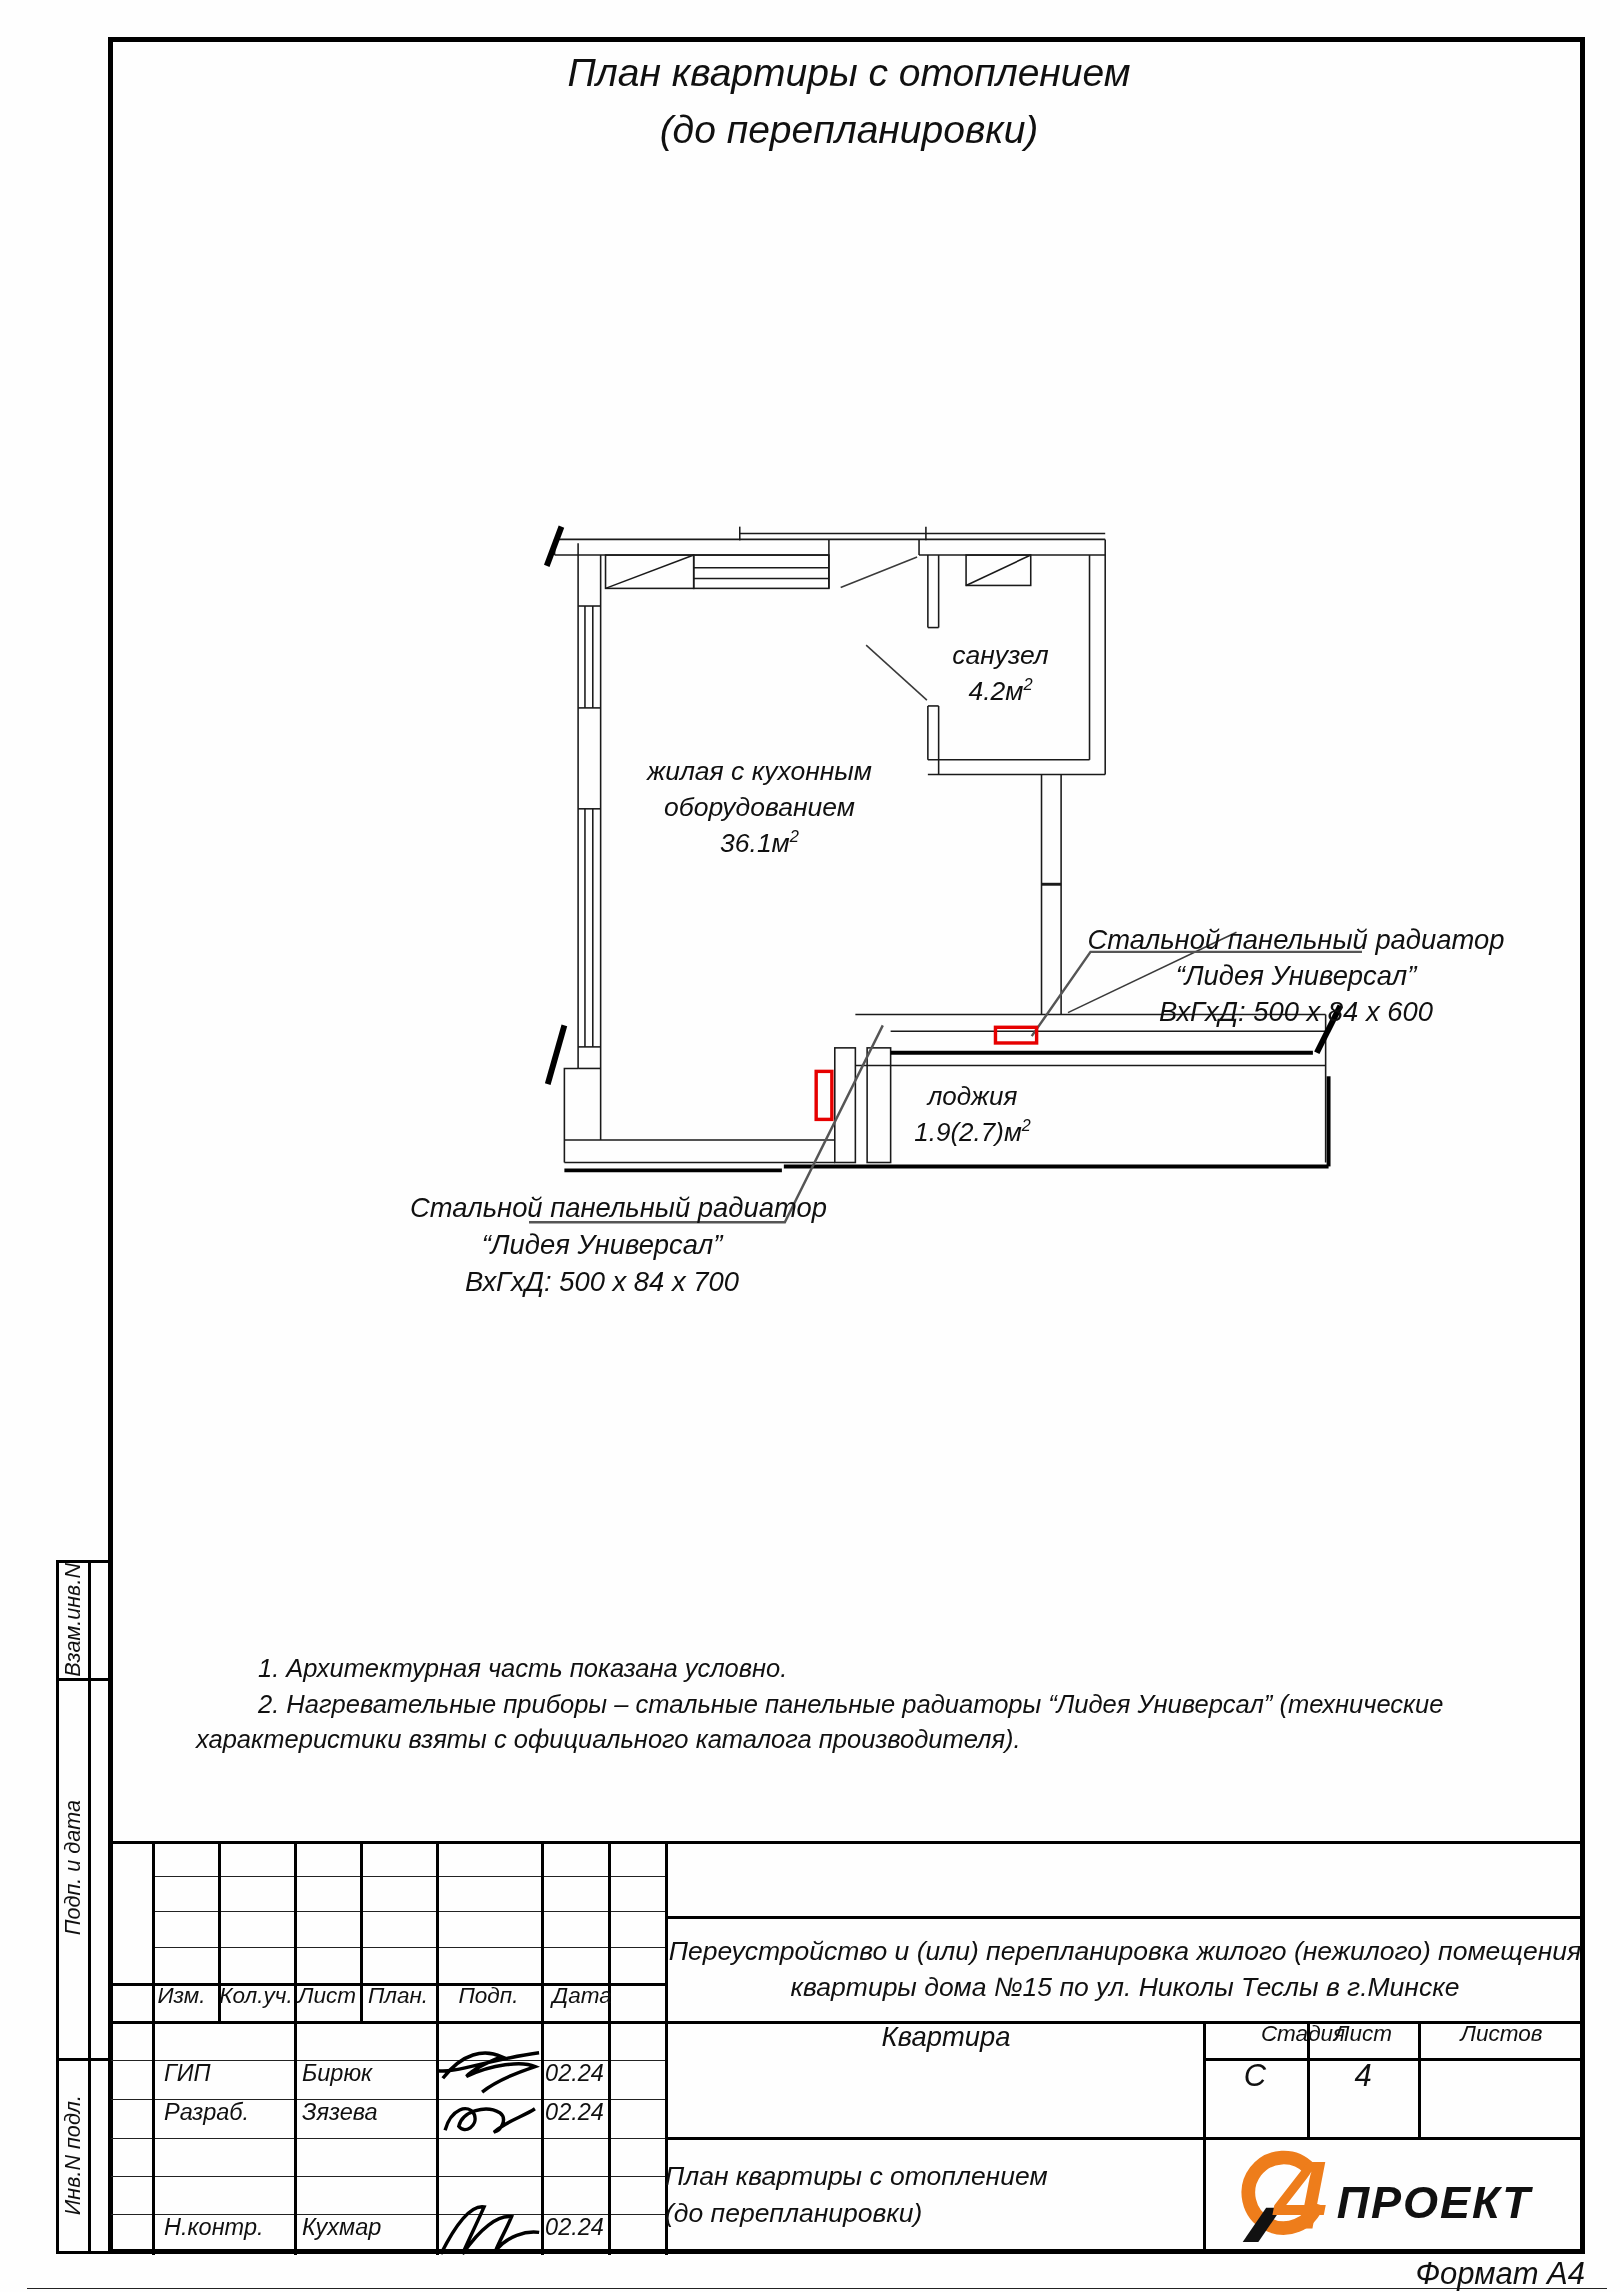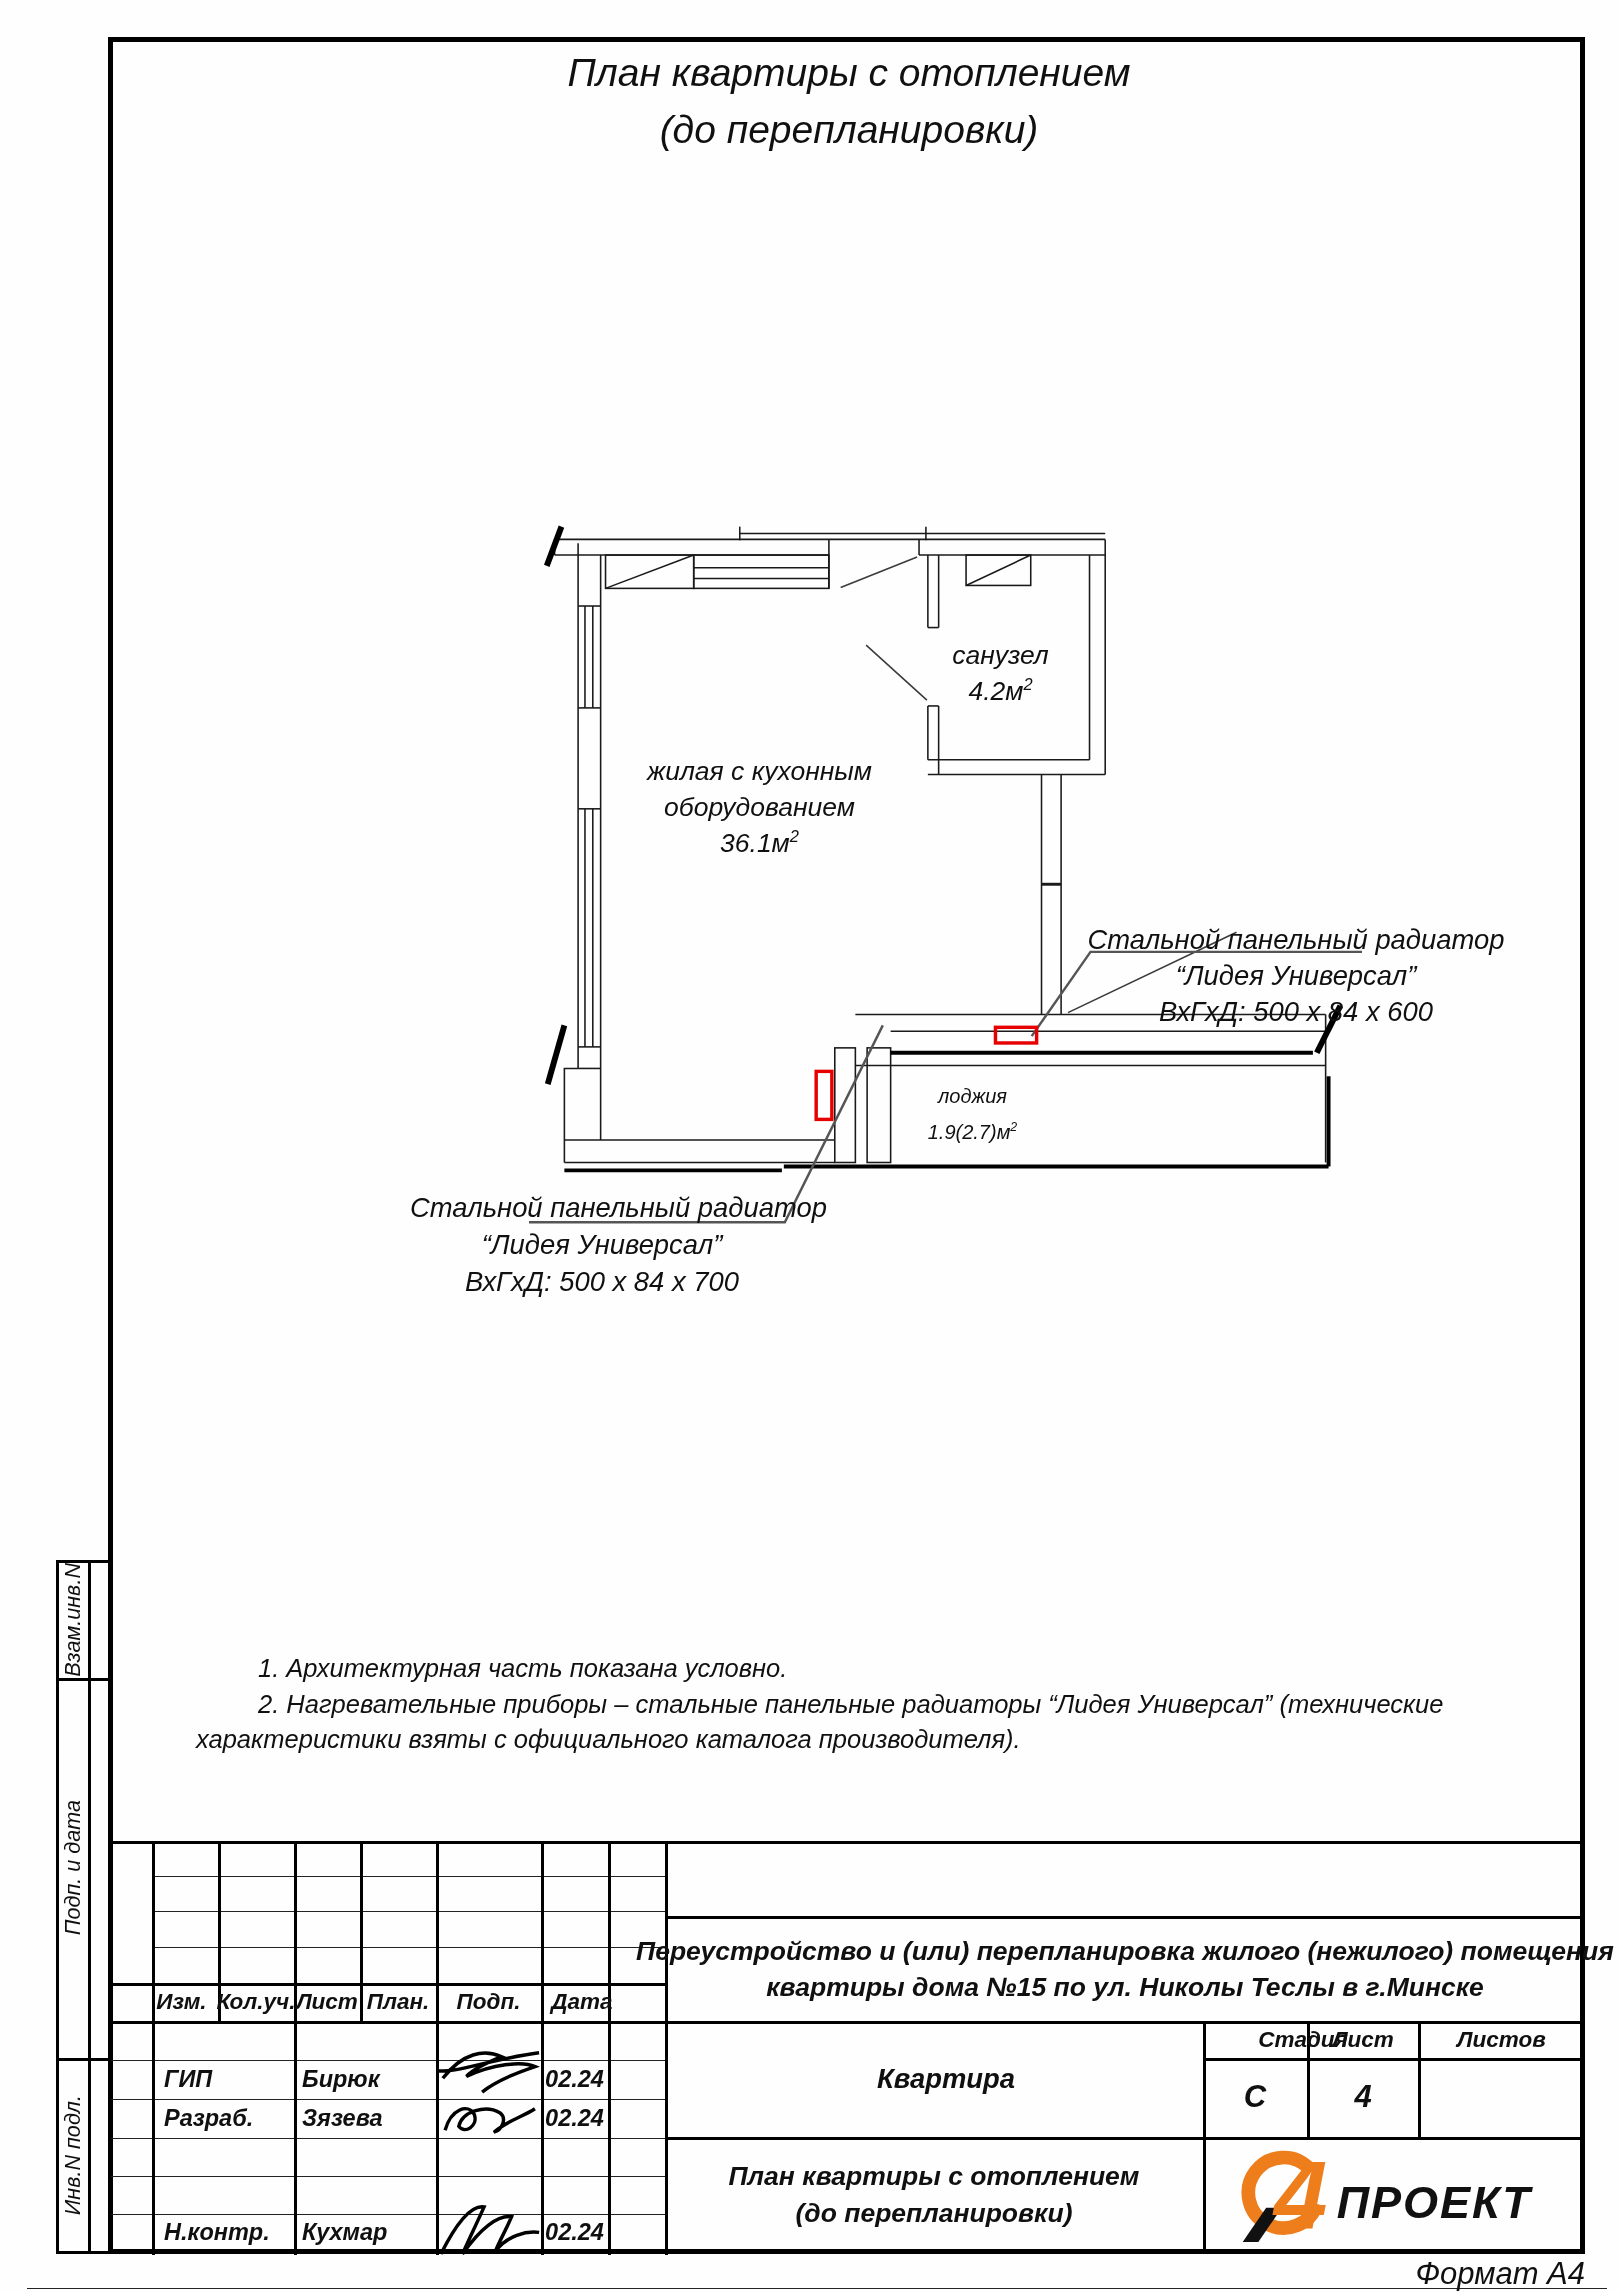--- a/index.html
+++ b/index.html
@@ -5,22 +5,22 @@
   html,body{margin:0;padding:0;background:#888;}
   #app{position:relative;width:1620px;height:2293px;background:#fefefe;overflow:hidden;
        font-family:"Liberation Sans",sans-serif;color:#111;}
   .abs{position:absolute;}
   .hl{position:absolute;background:#000;height:2.9px;}
   .vl{position:absolute;background:#000;width:2.9px;}
   .hl.thin{height:1px;background:#222;}
   .frame{background:#000;}
   .txt{position:absolute;font-style:italic;white-space:nowrap;color:#101010;}
   .ctr{text-align:center;}
-  .cell{position:absolute;display:flex;align-items:center;justify-content:center;
-        font-style:italic;white-space:nowrap;color:#101010;font-weight:bold;}
+  .cell{position:absolute;display:flex;justify-content:center;
+        font-style:italic;white-space:nowrap;color:#101010;}
   .cell.left{justify-content:flex-start;}
   sup{font-size:0.62em;vertical-align:super;line-height:0;}
   .vert{position:absolute;display:flex;align-items:center;justify-content:center;
         font-style:italic;color:#101010;}
   .vert span{writing-mode:vertical-rl;transform:rotate(180deg);white-space:nowrap;}
 </style>
 </head>
 <body>
 
 <div id="app">
@@ -123,21 +123,21 @@
 
   <div class="txt ctr" style="left:922px;top:637px;width:157px;font-size:26.5px;line-height:36px;">
     <div>санузел</div>
     <div><span>4.2м</span><sup>2</sup></div>
   </div>
   <div class="txt ctr" style="left:578px;top:753px;width:363px;font-size:26.5px;line-height:36px;">
     <div>жилая с кухонным</div>
     <div>оборудованием</div>
     <div><span>36.1м</span><sup>2</sup></div>
   </div>
-  <div class="txt ctr" style="left:890px;top:1078px;width:165px;font-size:20px;line-height:36px;">
+  <div class="txt ctr" style="left:890px;top:1078px;width:165px;font-size:26px;line-height:36px;">
     <div>лоджия</div>
     <div><span>1.9(2.7)м</span><sup>2</sup></div>
   </div>
 
   <div class="txt ctr" style="left:1086px;top:922px;width:420px;font-size:27.4px;line-height:36px;">
     <div>Стальной панельный радиатор</div>
     <div>“Лидея Универсал”</div>
     <div>ВхГхД:  500 х 84 х 600</div>
   </div>
   <div class="txt ctr" style="left:410px;top:1189px;width:384px;font-size:27.4px;line-height:37px;">

